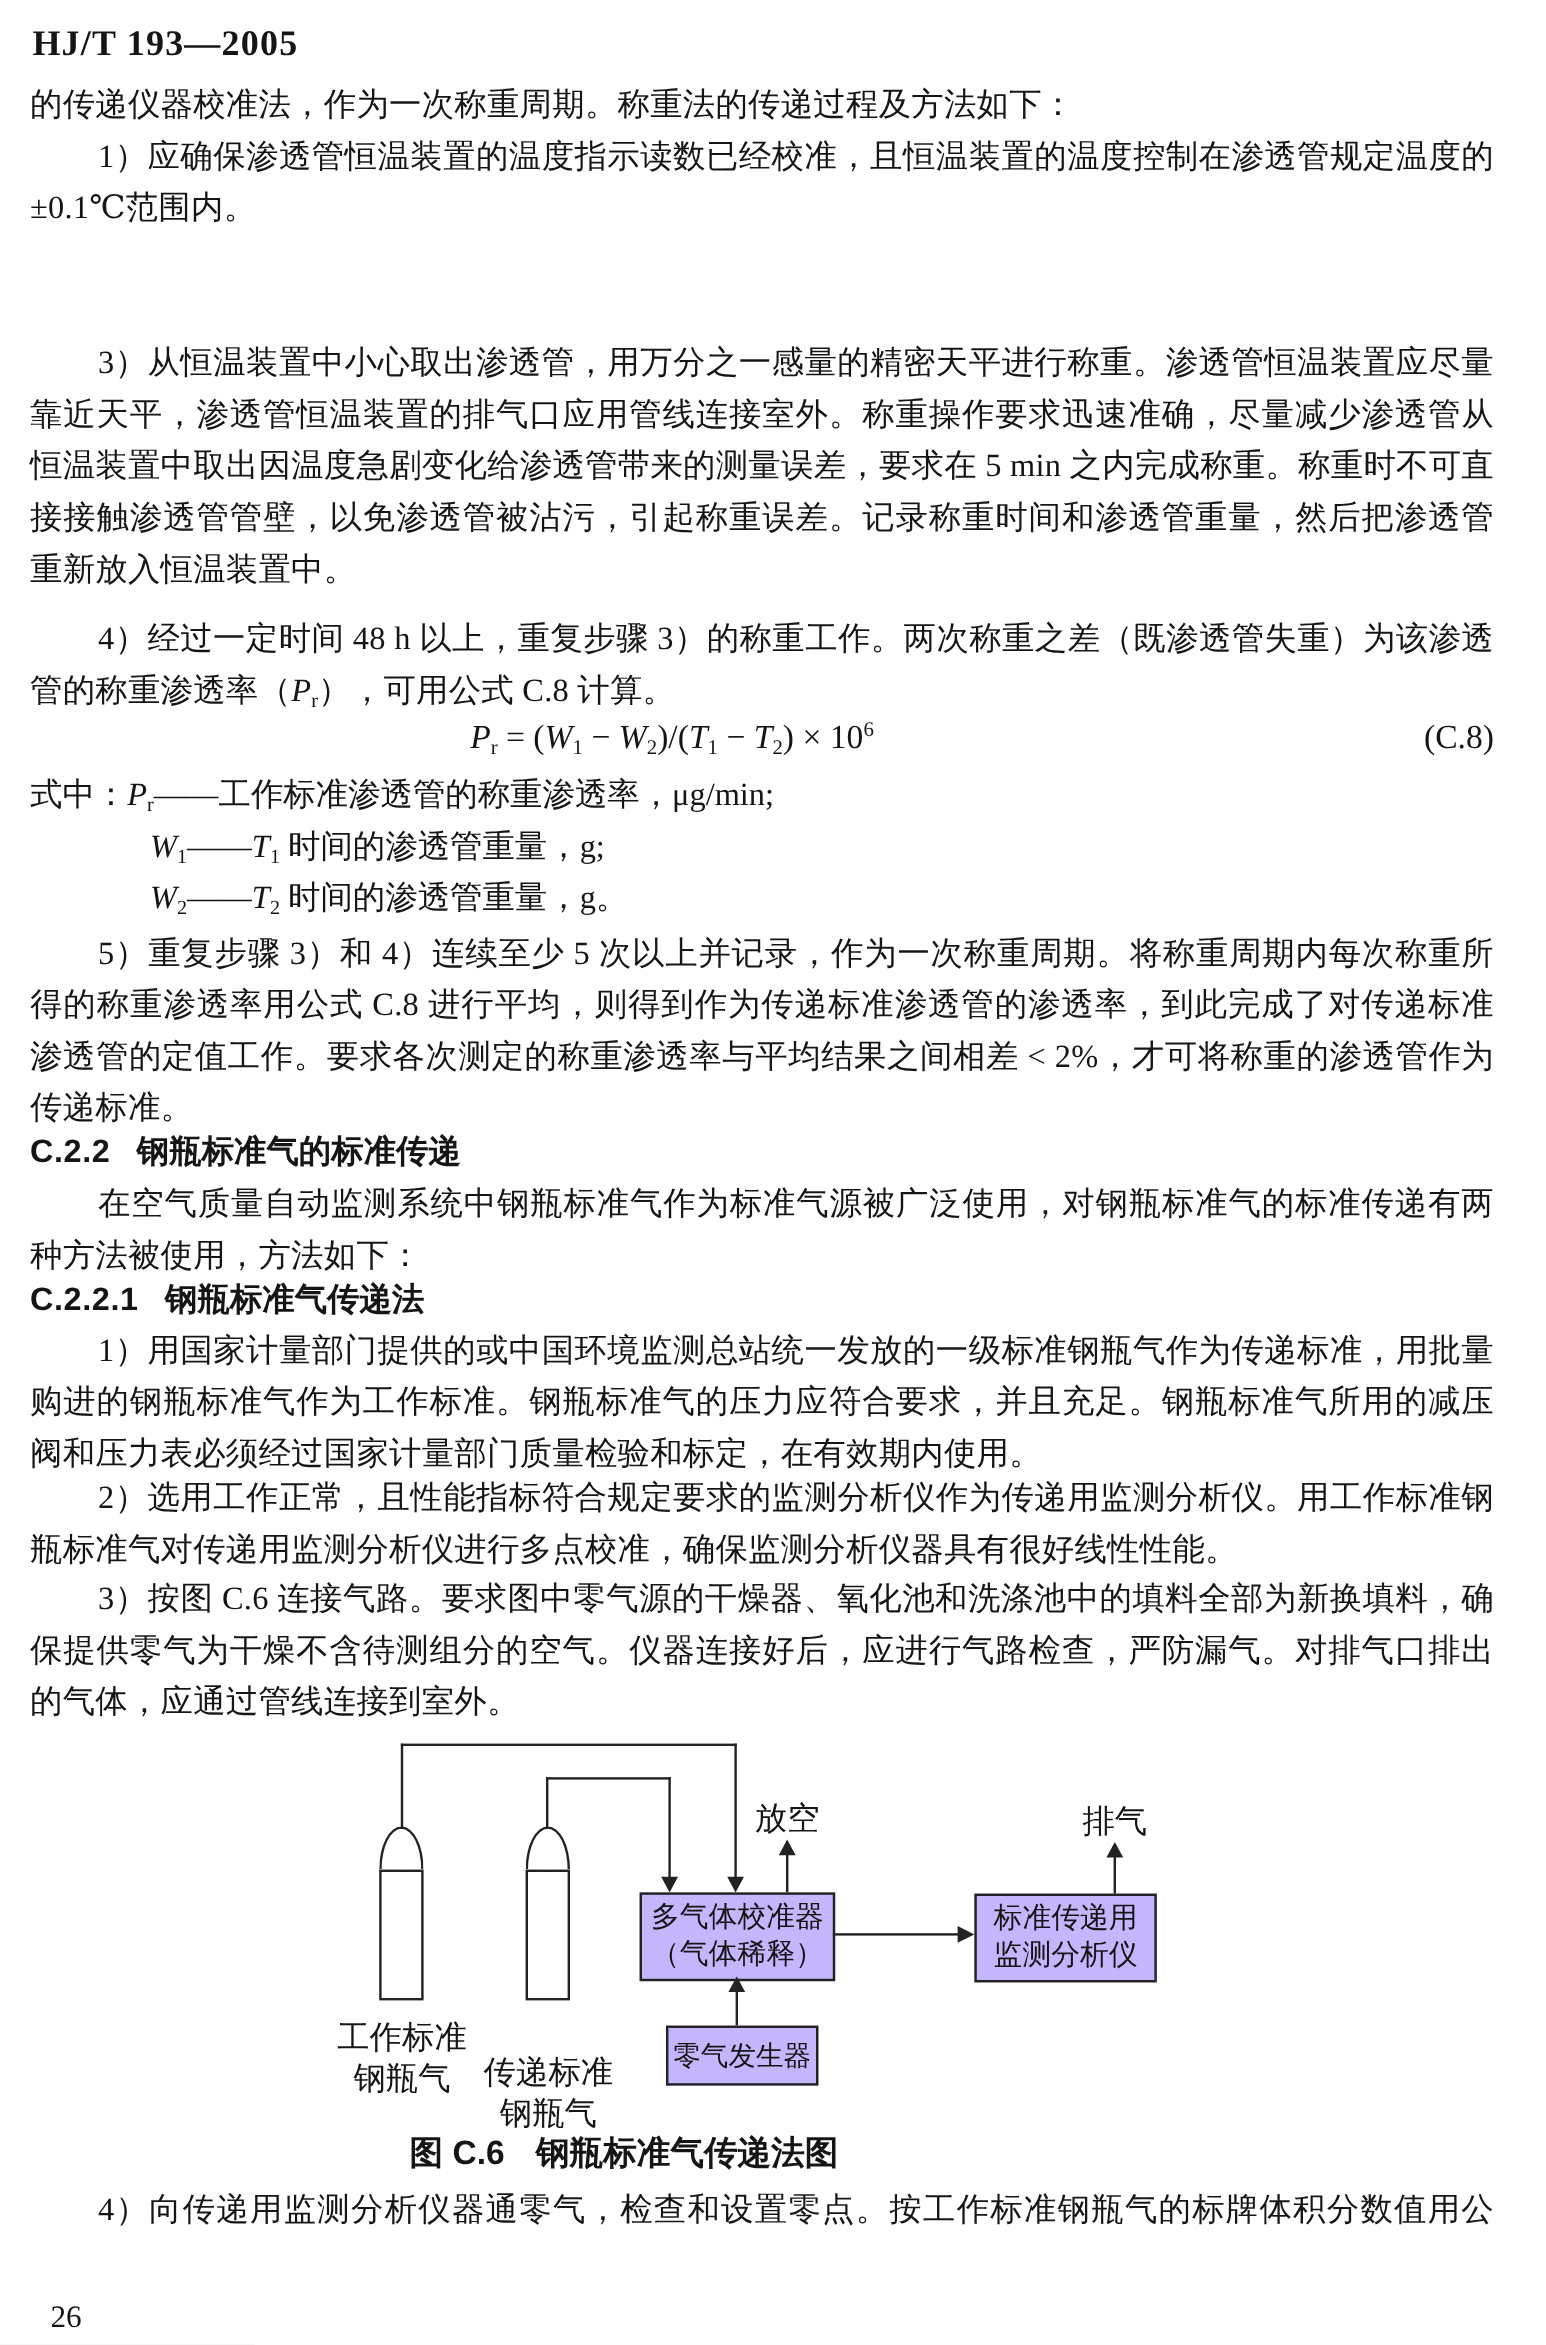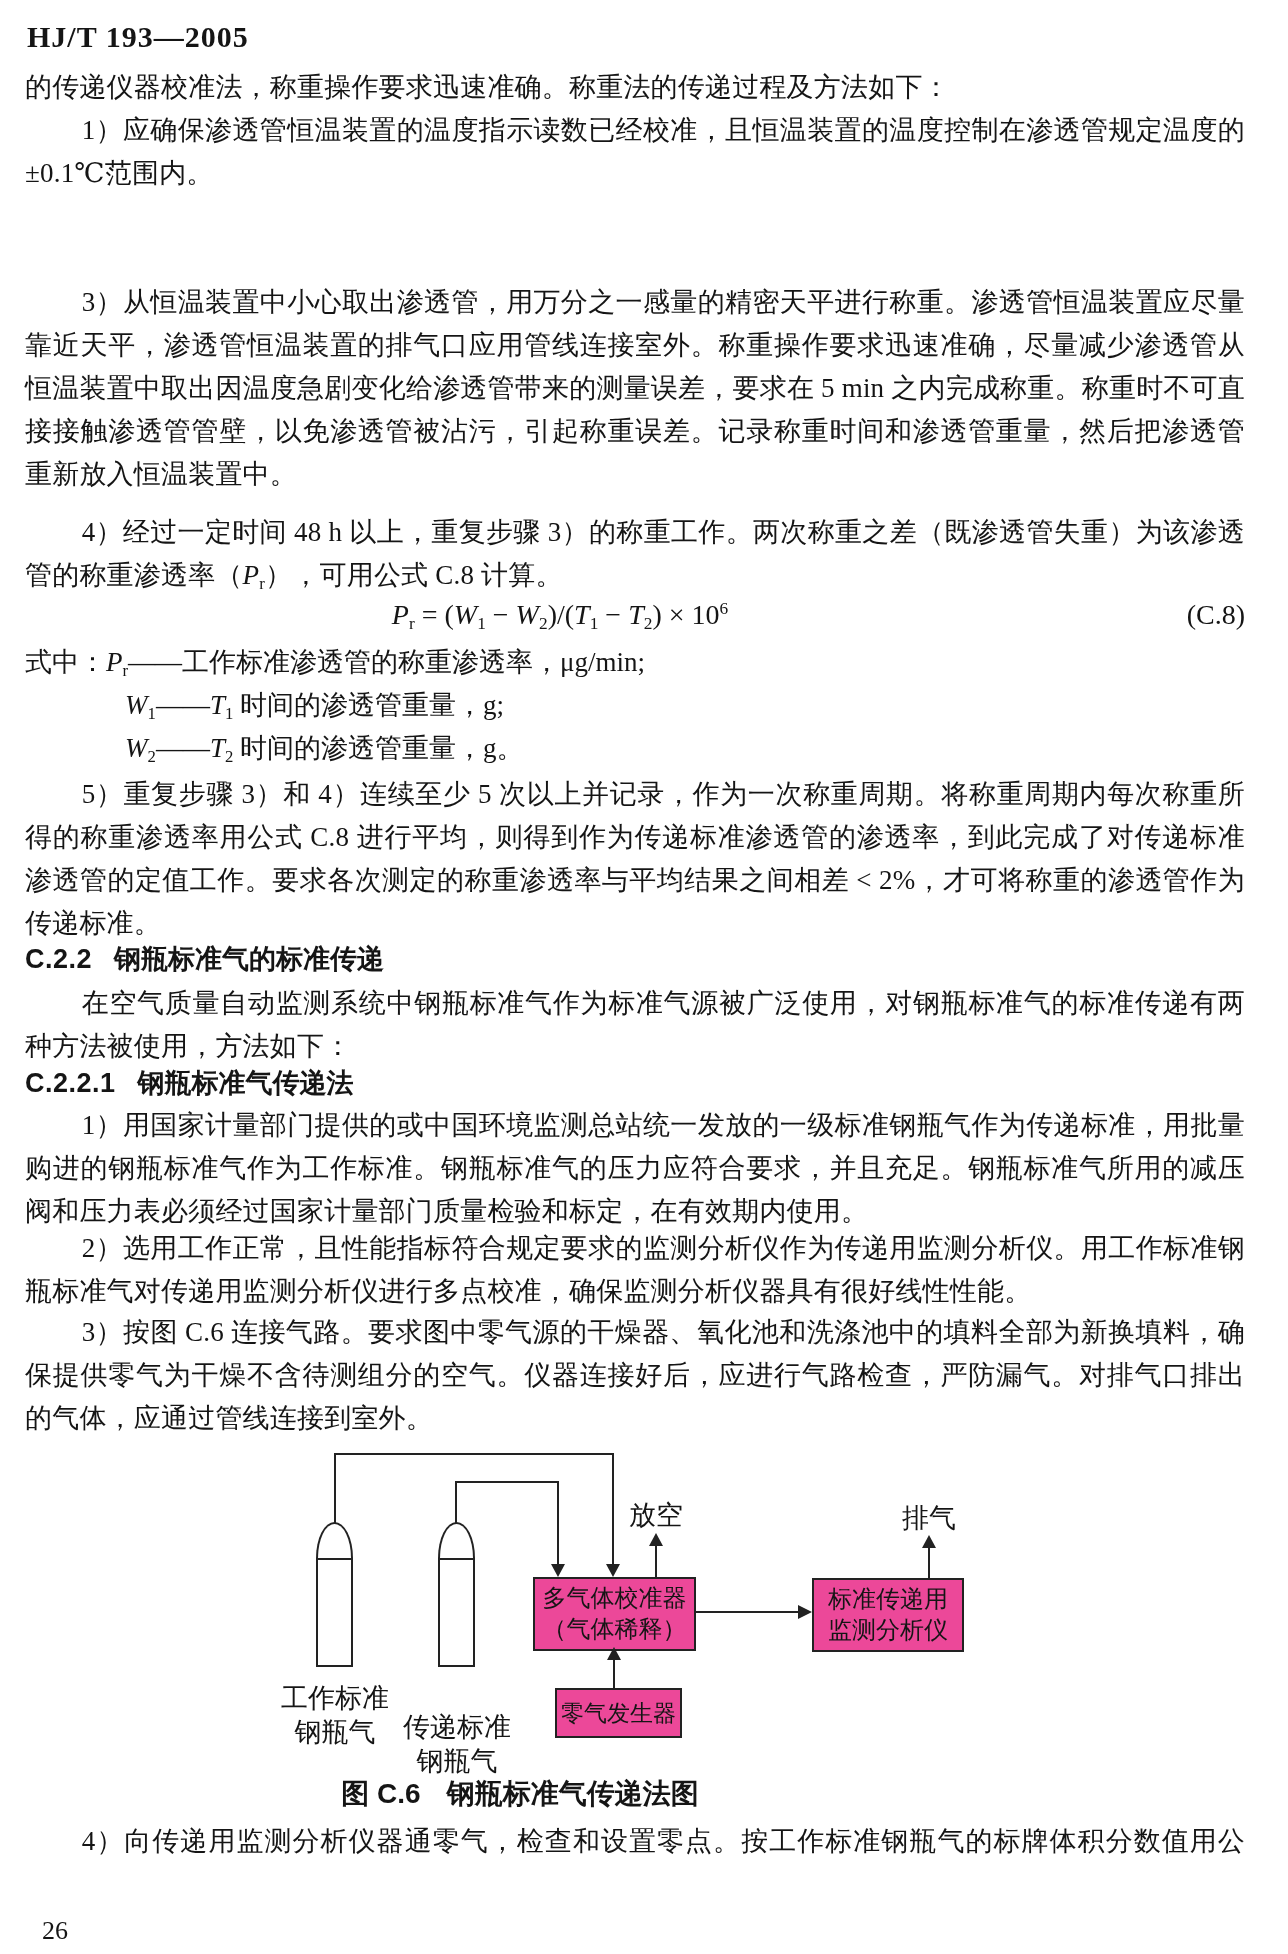--- a/index.html
+++ b/index.html
@@ -44,21 +44,21 @@
   .heading{
     left:25px;width:1220px;
     font-family:"Liberation Sans","DejaVu Sans",sans-serif;
     font-weight:bold;font-size:27px;line-height:43px;
   }
   .heading .h-num{margin-right:22px;letter-spacing:0.5px;}
   
   .figure{left:0;top:1445px;width:1288px;height:320px;}
   .ln{position:absolute;background:#222;}
   .box{
-    position:absolute;border:2px solid #222;background:#ec4899;
+    position:absolute;border:2px solid #222;background:#c4b5fd;
     text-align:center;font-size:24px;line-height:31px;
     display:flex;flex-direction:column;justify-content:center;
   }
   .arr{position:absolute;width:0;height:0;}
   .arr-down{border-left:7px solid transparent;border-right:7px solid transparent;border-top:13px solid #222;}
   .arr-up{border-left:7px solid transparent;border-right:7px solid transparent;border-bottom:13px solid #222;}
   .arr-right{border-top:7px solid transparent;border-bottom:7px solid transparent;border-left:14px solid #222;}
   .fig-label{position:absolute;font-size:27px;line-height:34px;text-align:center;}
   .cyl-dome{
     position:absolute;width:37px;height:36px;box-sizing:border-box;
@@ -78,21 +78,21 @@
   .fig-caption .cap-num{margin-right:26px;}
   .page-number{left:42px;top:1916px;font-size:26px;}
 </style>
 </head>
 <body>
 
 <div class="page">
 
   <div class="abs doc-header">HJ/T 193—2005</div>
 
-  <div class="abs body-text" style="top:66px;">的传递仪器校准法，称重操作要求迅速准确。称重法的传递过程及方法如下：</div>
+  <div class="abs body-text" style="top:66px;">的传递仪器校准法，作为一次称重周期。称重法的传递过程及方法如下：</div>
 
   <div class="abs body-text indent" style="top:109px;">1）应确保渗透管恒温装置的温度指示读数已经校准，且恒温装置的温度控制在渗透管规定温度的 ±0.1℃范围内。</div>
 
 
   <div class="abs body-text indent" style="top:281px;">3）从恒温装置中小心取出渗透管，用万分之一感量的精密天平进行称重。渗透管恒温装置应尽量靠近天平，渗透管恒温装置的排气口应用管线连接室外。称重操作要求迅速准确，尽量减少渗透管从恒温装置中取出因温度急剧变化给渗透管带来的测量误差，要求在 5 min 之内完成称重。称重时不可直接接触渗透管管壁，以免渗透管被沾污，引起称重误差。记录称重时间和渗透管重量，然后把渗透管重新放入恒温装置中。</div>
 
   <div class="abs body-text indent" style="top:511px;">4）经过一定时间 48 h 以上，重复步骤 3）的称重工作。两次称重之差（既渗透管失重）为该渗透管的称重渗透率（<i>P</i><sub>r</sub>），可用公式 C.8 计算。</div>
 
   <div class="abs formula-row">
     <span class="formula-inner"><i>P</i><sub>r</sub> = (<i>W</i><sub>1</sub> − <i>W</i><sub>2</sub>)/(<i>T</i><sub>1</sub> − <i>T</i><sub>2</sub>) × 10<sup>6</sup></span>

